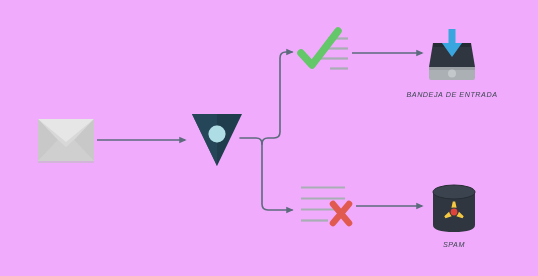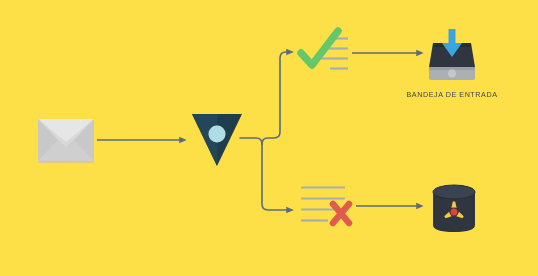--- a/index.html
+++ b/index.html
@@ -28,21 +28,21 @@
     letter-spacing: 0.55px;
     font-family: "Liberation Sans", sans-serif;
     white-space: nowrap;
   }
   svg { display: block; overflow: visible; }
   .wires { position: absolute; left: 0; top: 0; }
 </style>
 </head>
 <body>
 
-<div id="canvas" style="background: #fde047;">
+<div id="canvas" style="background: #f0abfc; font-style: italic;">
 
   <svg class="wires" width="538" height="276" viewBox="0 0 538 276">
     <defs>
       <marker id="arrowhead" markerWidth="5" markerHeight="5" refX="3.6" refY="2.5" orient="auto">
         <path d="M0,0.4 L4.6,2.5 L0,4.6 Z" fill="#5b6b7c"></path>
       </marker>
     </defs>
 
     <line x1="97" y1="140" x2="185" y2="140" stroke="#5b6b7c" stroke-width="1.6" marker-end="url(#arrowhead)"></line>
 
@@ -123,14 +123,15 @@
       <ellipse cx="23" cy="8" rx="21" ry="7" fill="none" stroke="#262c34" stroke-width="1"></ellipse>
       <g fill="#f5c842" transform="translate(23,28)">
         <path d="M-2.6,-4.2 A10,10 0 0 1 2.6,-4.2 L1.2,-10.5 A13,13 0 0 0 -1.2,-10.5 Z" transform="rotate(0)"></path>
         <path d="M-2.6,-4.2 A10,10 0 0 1 2.6,-4.2 L1.2,-10.5 A13,13 0 0 0 -1.2,-10.5 Z" transform="rotate(120)"></path>
         <path d="M-2.6,-4.2 A10,10 0 0 1 2.6,-4.2 L1.2,-10.5 A13,13 0 0 0 -1.2,-10.5 Z" transform="rotate(240)"></path>
         <path d="M-8.5,5.6 A10,10 0 0 0 8.5,5.6 L12.4,10.2 A14,14 0 0 1 -12.4,10.2 Z" opacity="0"></path>
       </g>
       <circle cx="23" cy="28" r="3.4" fill="#e0433a"></circle>
     </svg>
   </div>
+  <div class="caption" style="left:414px; top:240px; width:80px;">SPAM</div>
 
 </div>
 
 </body></html>

